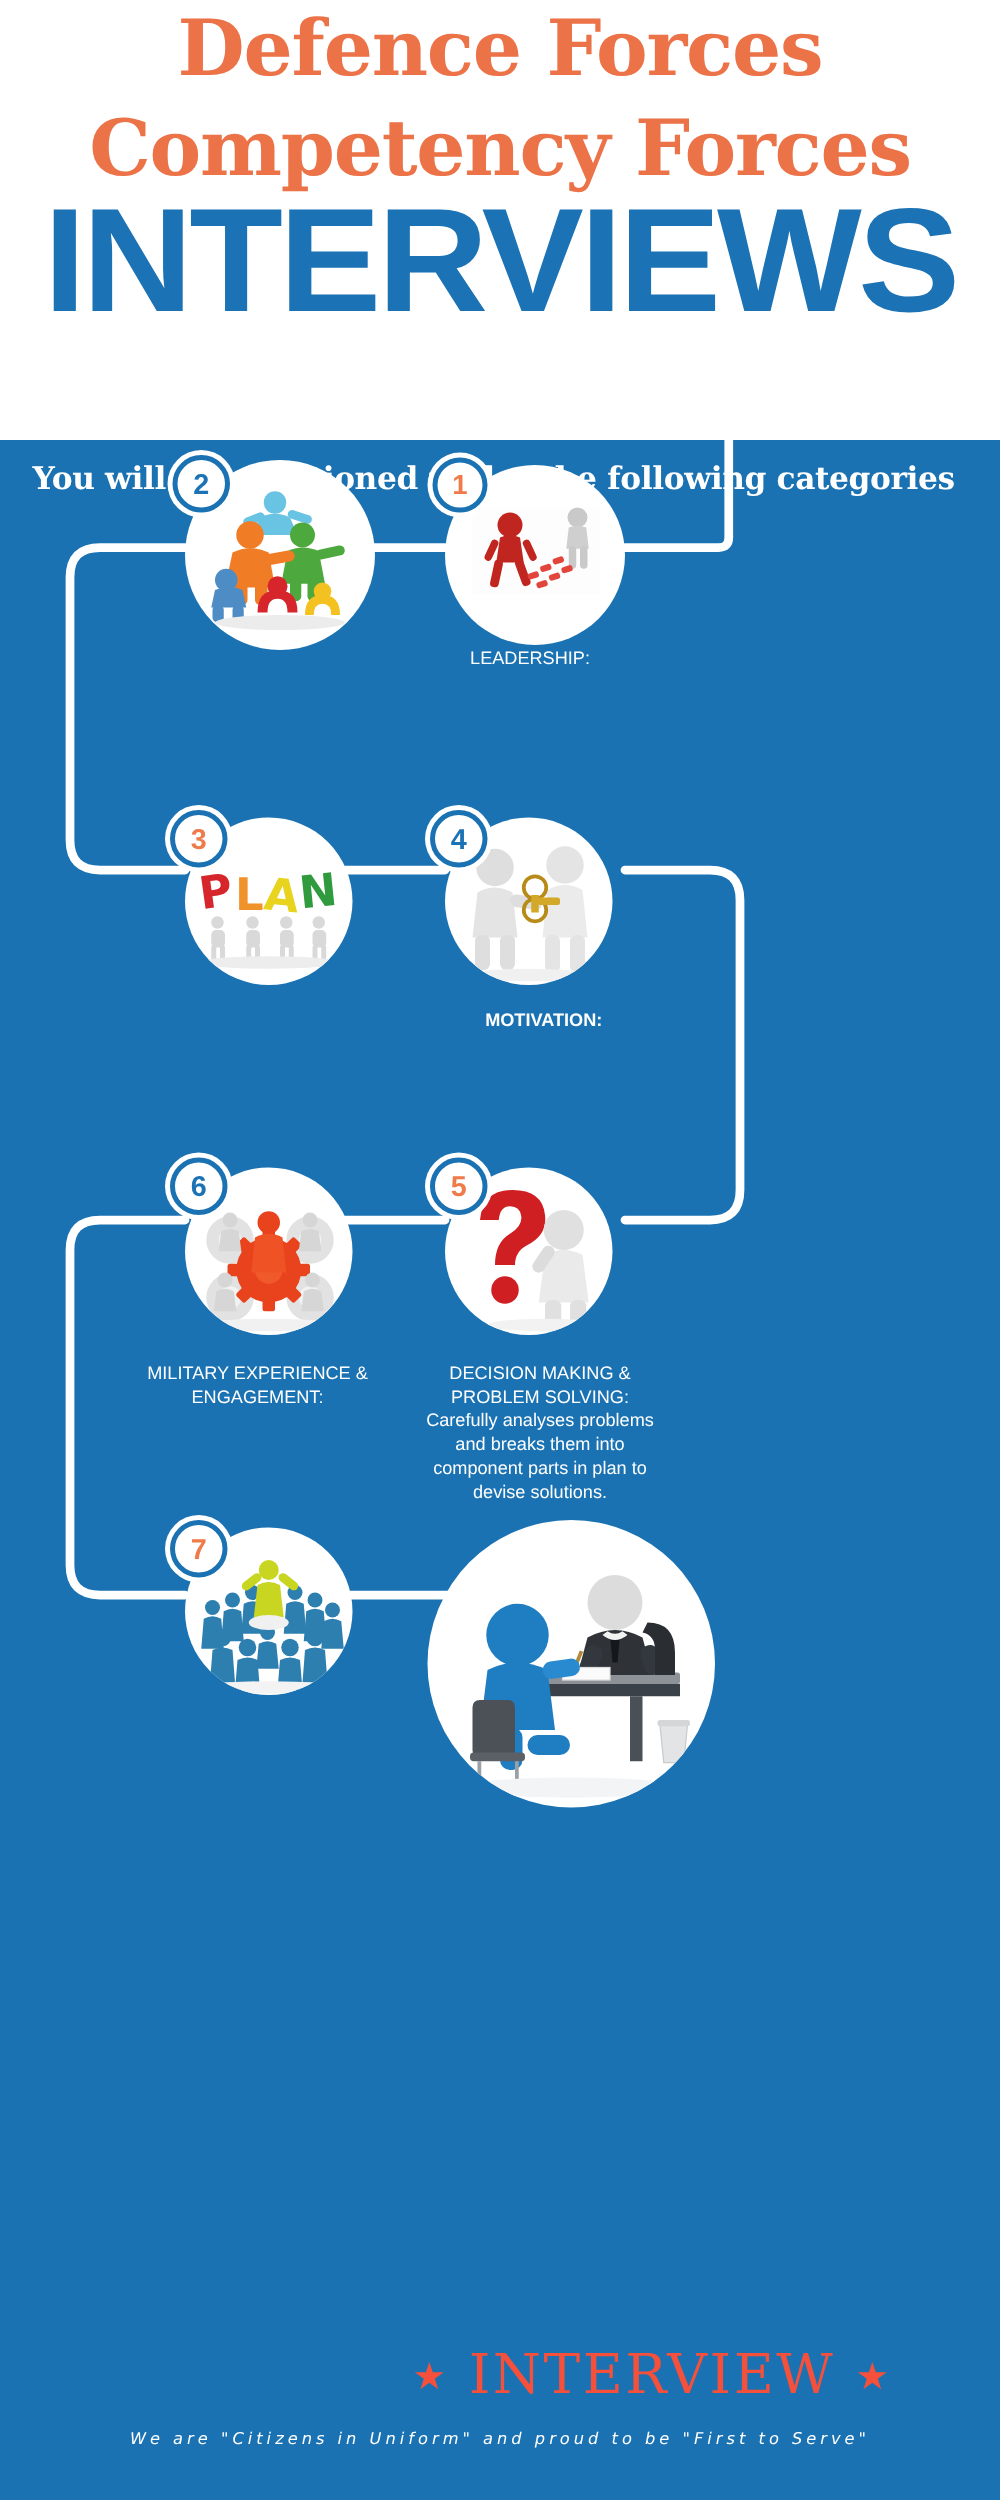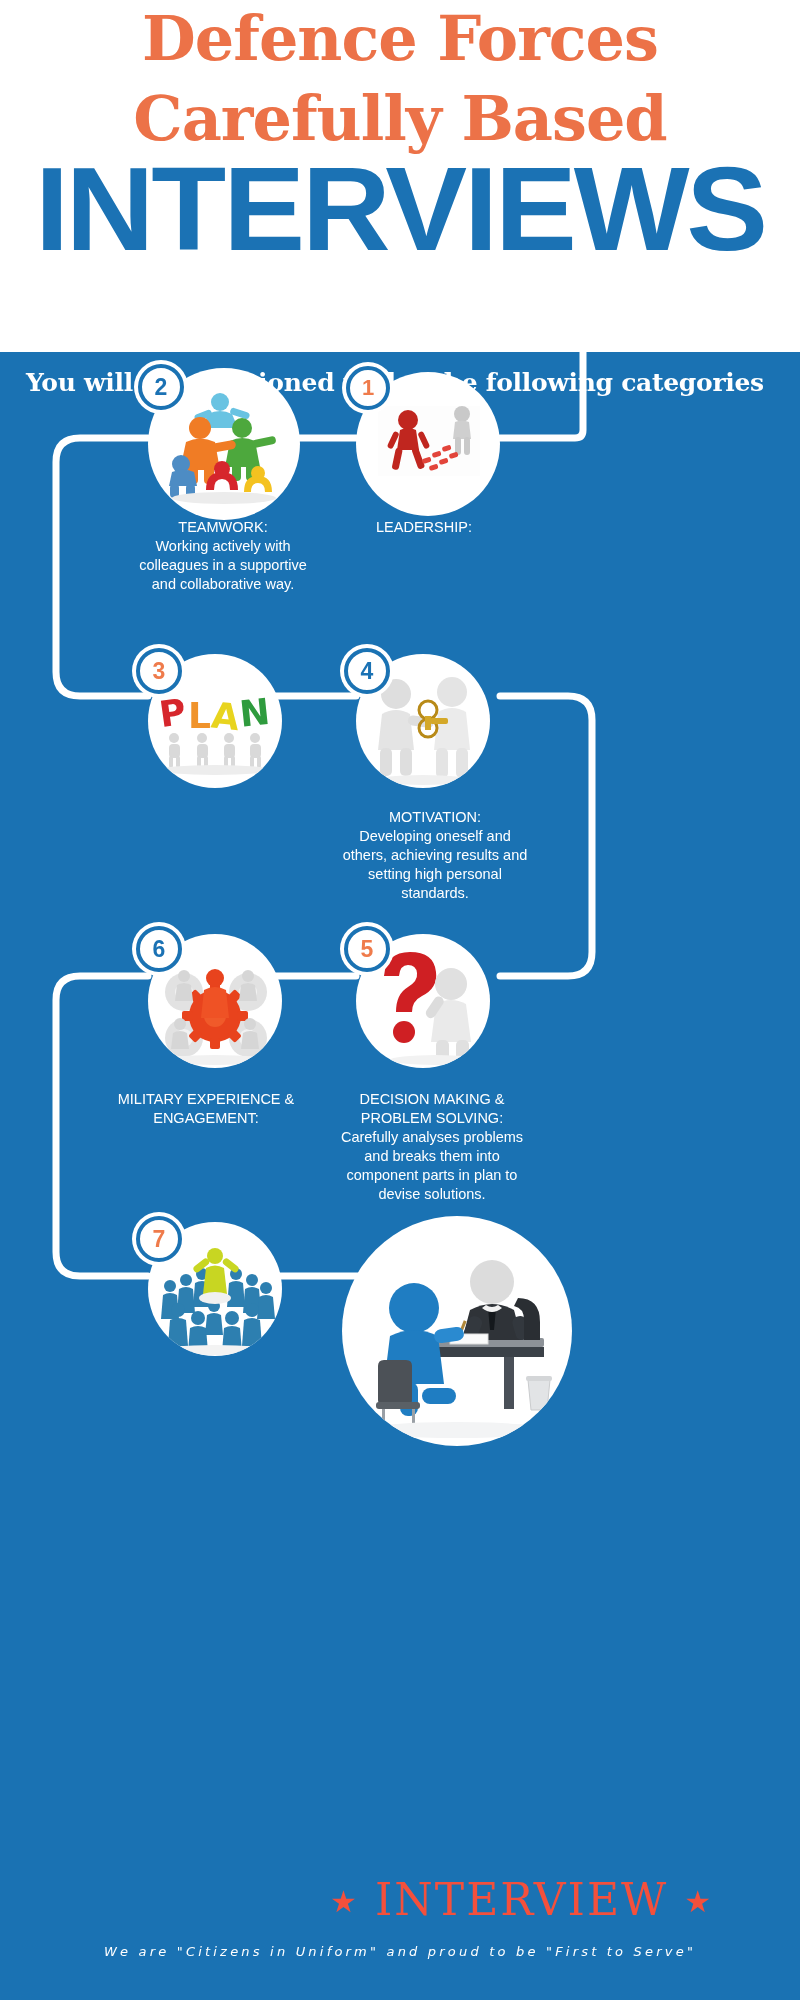--- a/index.html
+++ b/index.html
@@ -75,21 +75,21 @@
   
   .ill{position:relative;width:100%;height:100%;}
 </style>
 </head>
 <body>
 
 <div id="page">
 
   <div class="header">
     <div class="title-l1">Defence Forces</div>
-    <div class="title-l2">Carefully Based</div>
+    <div class="title-l2">Competency Forces</div>
     <div class="title-l3">INTERVIEWS</div>
   </div>
 
   <div class="panel"></div>
 
   <div class="subtitle">You will be questioned under the following categories</div>
 
   <svg class="connector" viewBox="0 0 800 1648" preserveAspectRatio="none">
     <g fill="none" stroke="#ffffff" stroke-width="7" stroke-linecap="round">
 
@@ -181,24 +181,20 @@
 
           <path d="M96 124 q0 -16 14 -16 q14 0 14 16 l-7 0 q0 -9 -7 -9 q-7 0 -7 9 z" fill="#f4c220"></path>
           <circle cx="110" cy="105" r="7" fill="#f4c220"></circle>
           <ellipse cx="76" cy="130" rx="52" ry="6" fill="#ececec"></ellipse>
         </svg>
       </div>
     </div>
     <div class="badge blue" style="left:-10px;top:-4px;width:38px;height:38px;font-size:23px;">
       <span>2</span>
     </div>
-  </div>
-  <div class="cap" style="left:130px;top:518px;width:186px;">
-    <span>TEAMWORK:</span><br>
-    <span>Working actively with colleagues in a supportive and collaborative way.</span>
   </div>
 
   <div class="node" style="left:148px;top:654px;width:134px;height:134px;">
     <div class="bubble" style="left:0;top:0;width:134px;height:134px;">
       <div class="ill">
         <svg viewBox="0 0 134 134" width="134" height="134">
           <g font-family="DejaVu Sans, sans-serif" font-weight="bold" font-size="36">
             <text x="12" y="72" fill="#d6262c" transform="rotate(-8 22 64)">P</text>
             <text x="40" y="74" fill="#f0932b">L</text>
             <text x="63" y="74" fill="#e8d41e" transform="rotate(6 70 66)">A</text>
@@ -254,23 +250,22 @@
             <rect x="74" y="64" width="18" height="6" rx="2"></rect>
           </g>
           <ellipse cx="67" cy="126" rx="48" ry="5" fill="#f0f0f0"></ellipse>
         </svg>
       </div>
     </div>
     <div class="badge blue" style="left:-12px;top:-6px;width:38px;height:38px;font-size:23px;">
       <span>4</span>
     </div>
   </div>
-  <div class="cap" style="left:338px;top:808px;width:194px;">
+  <div class="cap" style="left:338px;top:808px;width:194px;font-weight:bold;">
     <span>MOTIVATION:</span><br>
-    <span>Developing oneself and others, achieving results and setting high personal standards.</span>
   </div>
 
   <div class="node" style="left:356px;top:934px;width:134px;height:134px;">
     <div class="bubble" style="left:0;top:0;width:134px;height:134px;">
       <div class="ill">
         <svg viewBox="0 0 134 134" width="134" height="134">
 
           <path d="M28 42 q2 -24 26 -24 q24 0 26 20 q2 16 -14 24 q-10 5 -10 16 l-16 0 q0 -18 12 -25 q10 -6 9 -14 q-1 -8 -9 -8 q-8 0 -9 11 z" fill="#cf1f23"></path>
           <circle cx="48" cy="98" r="11" fill="#cf1f23"></circle>
 

